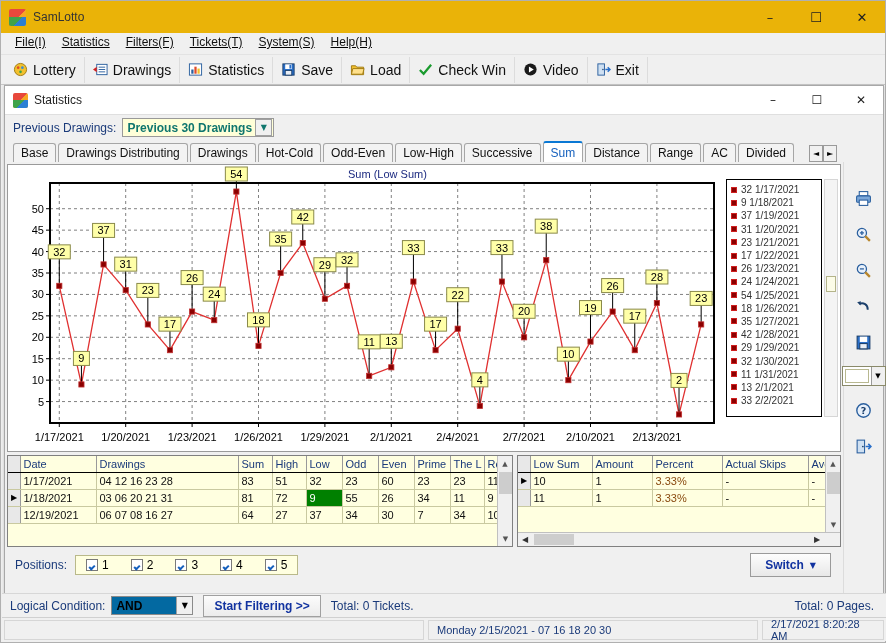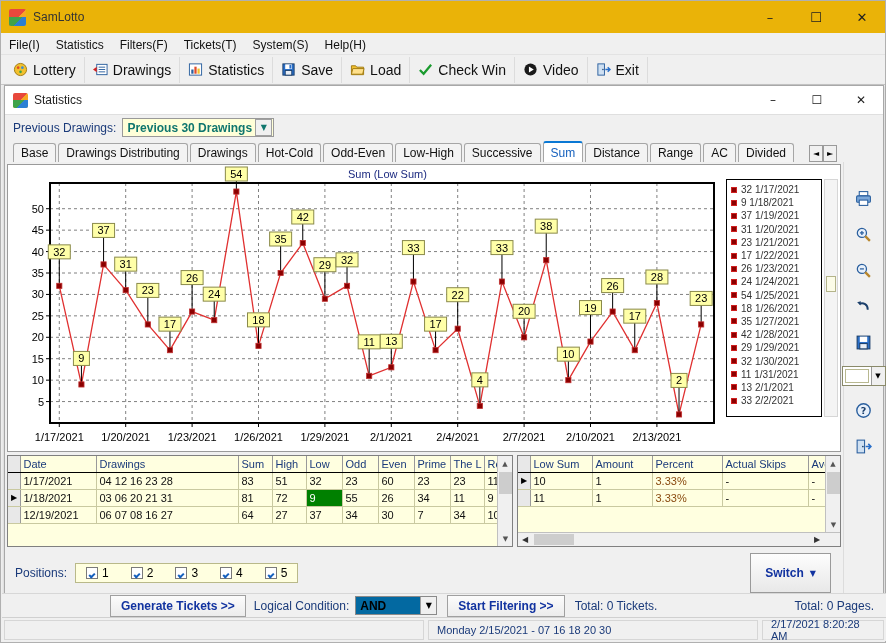--- a/index.html
+++ b/index.html
@@ -34,22 +34,22 @@
     background:linear-gradient(135deg,#3fa34a 0 50%, #2b7fd4 50% 100%);
   }
   .title-text { font-size:12px; color:#333; }
   .wincontrols { margin-left:auto; display:flex; height:32px; }
   .wincontrols div {
     width:46px; height:32px; display:flex; align-items:center; justify-content:center;
     font-size:13px; color:#202020; font-family:"DejaVu Sans", sans-serif;
   }
 
   .menubar {
-    height:22px; display:flex; align-items:flex-end; 
-    background:#f0f0f0; flex:none; border-bottom:1px solid #e3e3e3;
+    height:22px; display:flex; align-items:flex-start; padding-left:6px;
+    background:#f0f0f0; flex:none; border-bottom:1px solid #e3e3e3;text-decoration:underline;
   }
   .menubar span {
     padding:2px 8px; font-size:12px; color:#111;
   }
 
   .toolbar {
     height:30px; background:#f0f0f0; display:flex; align-items:center;
     border-bottom:1px solid #c8c8c8; flex:none; padding-left:4px;
   }
   .tb-btn {
@@ -173,21 +173,21 @@
   .posrow{ display:flex; align-items:center; gap:8px; margin:6px 0 0 10px; flex:none; }
   .posrow .lbl{ font-size:12px; color:#1a3a7a; }
   .posbox{ background:#ffffe0; border:1px solid #b9b98a; padding:2px 10px; display:flex; gap:22px; }
   .chk{ display:flex; align-items:center; gap:4px; font-size:12px; color:#000;}
   .chkbox{ width:12px;height:12px;background:#fff;border:1px solid #7a7a7a;position:relative;}
   .chkbox::after{ content:"";position:absolute;left:2px;top:5px;width:4px;height:2px;
     border-left:2px solid #1560bd;border-bottom:2px solid #1560bd;transform:rotate(-45deg);}
   .switchwrap{ margin-left:auto; margin-right:12px;}
   .btn3d{
     background:linear-gradient(#fdfdfd,#e8e8e8); border:1px solid #9a9a9a;
-    font-size:12px; font-weight:bold; color:#1233a0; padding:12px 14px;
+    font-size:12px; font-weight:bold; color:#1233a0; padding:4px 14px;
     display:inline-flex; align-items:center; gap:6px;
   }
 
   
   .sw-right {
     width:40px; flex:none; display:flex; flex-direction:column; align-items:center;
     padding-top:24px; gap:12px; background:#f0f0f0; border-left:1px solid #dcdcdc;
   }
   .vt-btn { width:28px;height:24px;display:flex;align-items:center;justify-content:center;}
   .colorsel{ display:flex; align-items:center; border:1px solid #8a8a6a; background:#fff; }
@@ -809,21 +809,20 @@
             <rect x="2" y="2" width="7" height="12" fill="#cfe0f2" stroke="#2a5f9e"></rect>
             <circle cx="7.4" cy="8" r="0.8" fill="#1b3f6b"></circle>
             <path d="M10 8 h5 M12.5 5.5 L15 8 L12.5 10.5" stroke="#2a6fc9" stroke-width="1.5" fill="none"></path>
           </svg>
         </div>
       </div>
     </div>
   </div>
 
   <div class="actionbar">
-    <div class="ab-btn" style="margin-left:108px">Generate Tickets &gt;&gt;</div>
     <div class="ab-txt" style="margin-left:8px">Logical Condition:</div>
     <div class="combo2" style="margin-left:6px;width:82px">
       <span>AND</span>
       <span class="arrow">▼</span>
     </div>
     <div class="ab-btn" style="margin-left:10px">Start Filtering &gt;&gt;</div>
     <div class="ab-txt" style="margin-left:10px">Total: 0 Tickets.</div>
     <div class="ab-txt" style="margin-left:auto;margin-right:12px">Total: 0 Pages.</div>
   </div>
 

